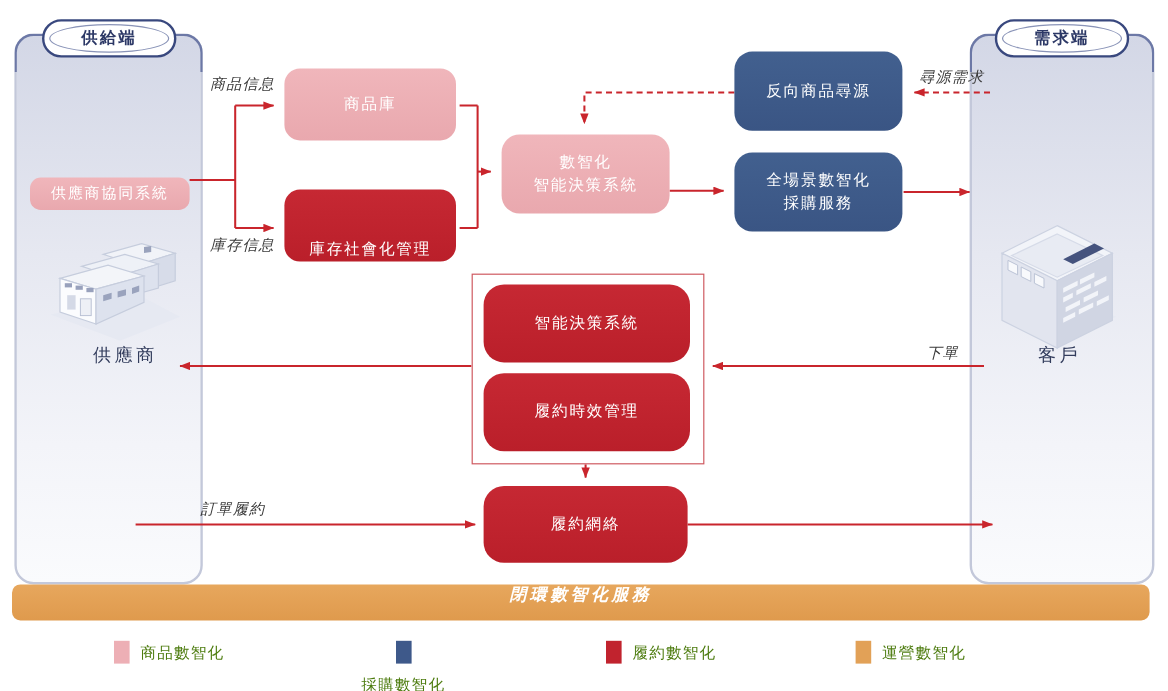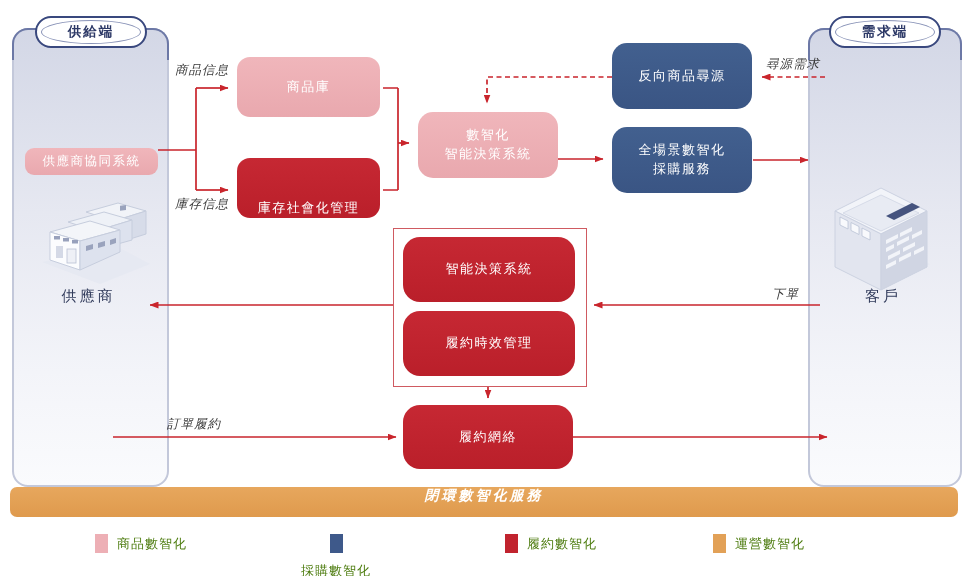--- a/index.html
+++ b/index.html
@@ -45,21 +45,21 @@
   #fulfillment-timeliness{left:403px;top:311px;width:172px;height:65px;border-radius:17px;}
   #fulfillment-network{left:403px;top:405px;width:170px;height:64px;border-radius:17px;}
 
   
   #closed-loop-bar{position:absolute;left:10px;top:487px;width:948px;height:30px;border-radius:7px;
         background:linear-gradient(180deg,#e7a75d,#df9a4d);display:flex;justify-content:center;
         color:#ffffff;font-size:14px;font-weight:bold;font-style:italic;letter-spacing:3px;}
 
   
   .actor-label{position:absolute;color:#323c5c;font-size:15px;letter-spacing:3px;font-weight:500;text-align:center;}
-  #supplier-label{left:12px;top:287px;width:153px;}
+  #supplier-label{left:12px;top:287px;width:153px;padding-left:16px;}
   #customer-label{left:808px;top:287px;width:150px;}
 
   
   .edge-label{position:absolute;color:#3a3a3a;font-size:12.5px;font-style:italic;letter-spacing:1px;white-space:nowrap;}
   #lbl-product-info{left:175px;top:62px;}
   #lbl-inventory-info{left:175px;top:196px;}
   #lbl-sourcing-demand{left:766px;top:56px;}
   #lbl-place-order{left:772px;top:286px;}
   #lbl-order-fulfillment{left:167px;top:416px;}
 

